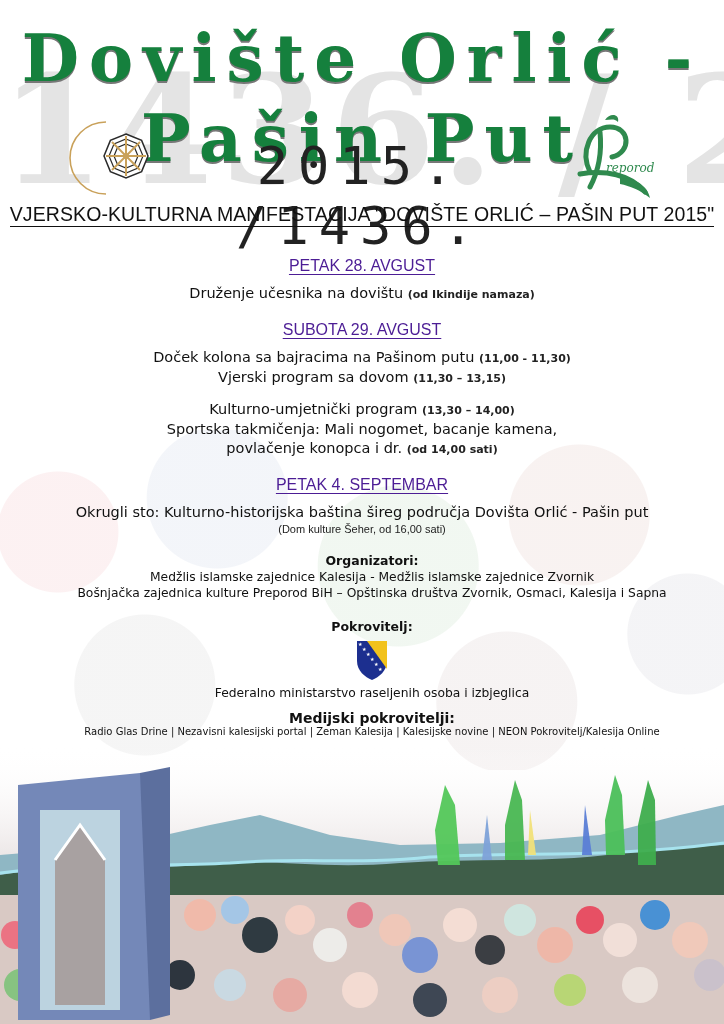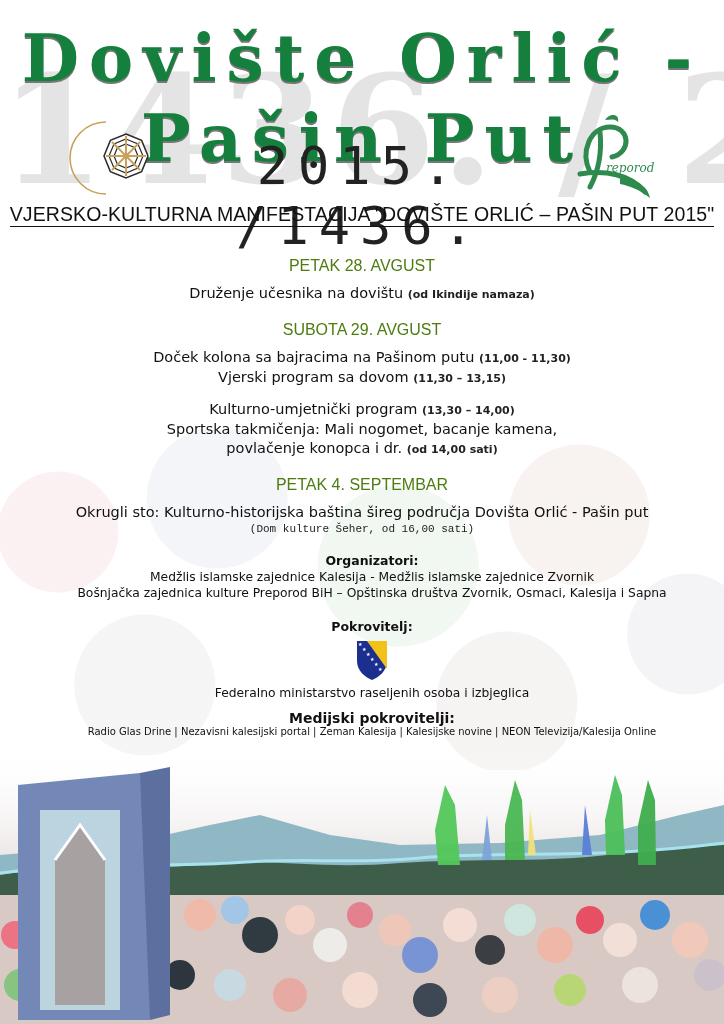--- a/index.html
+++ b/index.html
@@ -28,24 +28,24 @@
   .year { position:absolute; left:200px; top:20px; width:320px; text-align:center;
     font-family:"DejaVu Sans Mono", monospace; font-size:52px; letter-spacing:10px; color:#222; line-height:60px; }
 
   .logo-iz { position:absolute; left:68px; top:118px; width:90px; height:80px; z-index:2; }
   .logo-preporod { position:absolute; left:560px; top:112px; width:95px; height:90px; z-index:2; }
 
   .subtitle { position:absolute; left:0; top:203px; width:724px; text-align:center; z-index:2; }
   .subtitle span { font-family:"Liberation Sans", sans-serif; font-size:19.5px; color:#111; border-bottom:1.5px solid #111; padding-bottom:1px; letter-spacing:0.1px; }
 
   .content { position:absolute; left:0; top:256px; width:724px; text-align:center; z-index:2; }
-  .day { font-family:"Liberation Sans", sans-serif; font-size:16px; color:#4d7c0f; text-underline-offset:3px; margin:0; line-height:20px; }
+  .day { font-family:"Liberation Sans", sans-serif; font-size:16px; color:#4c1d95; text-decoration:underline; text-underline-offset:3px; margin:0; line-height:20px; }
   .line { font-family:"DejaVu Sans", sans-serif; font-size:14.5px; color:#111; line-height:19px; margin:0; }
   .small { font-size:11px; color:#222;font-weight:bold; }
-  .note { font-family:Liberation Mono, monospace; font-size:11px; color:#222; line-height:14px; }
+  .note { font-family:Liberation Sans, sans-serif; font-size:11px; color:#222; line-height:14px; }
   .gap8 { height:8px; } .gap12 { height:12px; } .gap16 { height:16px; }
 
   .org { position:absolute; left:0; top:553px; width:664px; text-align:center; z-index:2;padding-left:40px; }
   .org .head { font-family:"DejaVu Sans", sans-serif; font-size:12.5px; font-weight:bold; color:#111; line-height:16px; }
   .org .txt { font-family:"DejaVu Sans", sans-serif; font-size:12.3px; color:#111; line-height:16px; }
   .coat { display:block; margin:4px auto 4px auto; width:34px; height:42px; }
   .media-head { font-family:"DejaVu Sans", sans-serif; font-size:14px; font-weight:bold; color:#111; line-height:14px; }
   .media { font-family:"DejaVu Sans", sans-serif; font-size:10px; color:#111; line-height:14px; }
 
   .art { position:absolute; left:0; top:745px; width:724px; height:279px; z-index:1; }
@@ -133,21 +133,21 @@
           <text x="7" y="12">★</text>
           <text x="11" y="17">★</text>
         <text x="15" y="22">★</text>
           <text x="19" y="27">★</text>
           <text x="23" y="32">★</text>
       </g>
     </svg>
     <div class="txt">Federalno ministarstvo raseljenih osoba i izbjeglica</div>
     <div style="height:10px"></div>
     <div class="media-head">Medijski pokrovitelji:</div>
-    <div class="media">Radio Glas Drine | Nezavisni kalesijski portal | Zeman Kalesija | Kalesijske novine | NEON Televizija/Kalesija Online</div>
+    <div class="media">Radio Glas Drine | Nezavisni kalesijski portal | Zeman Kalesija | Kalesijske novine | NEON Pokrovitelj/Kalesija Online</div>
   </div>
 
   <svg class="art" viewBox="0 0 724 279" preserveAspectRatio="none">
     <defs>
       <linearGradient id="sky" x1="0" y1="0" x2="0" y2="1">
         <stop offset="0" stop-color="#ffffff" stop-opacity="0"></stop>
         <stop offset="1" stop-color="#e9e3e3"></stop>
       </linearGradient>
     </defs>
     <rect x="0" y="0" width="724" height="120" fill="url(#sky)"></rect>

